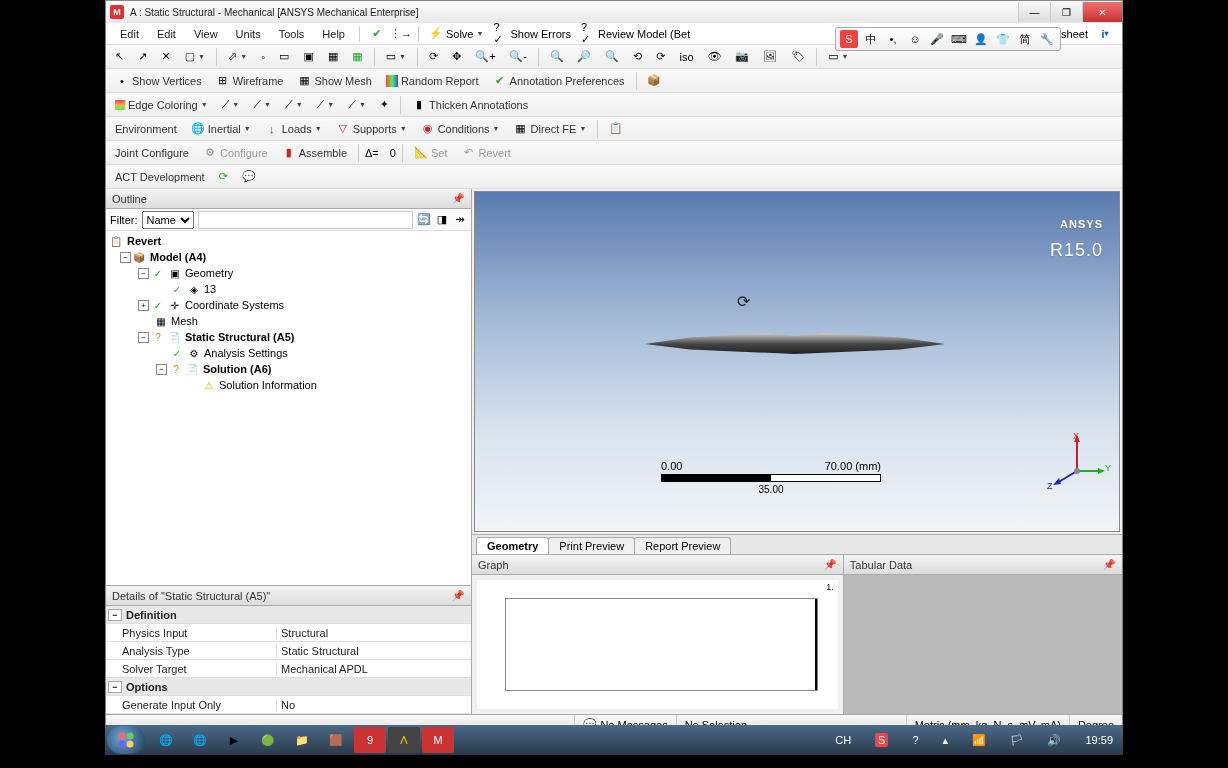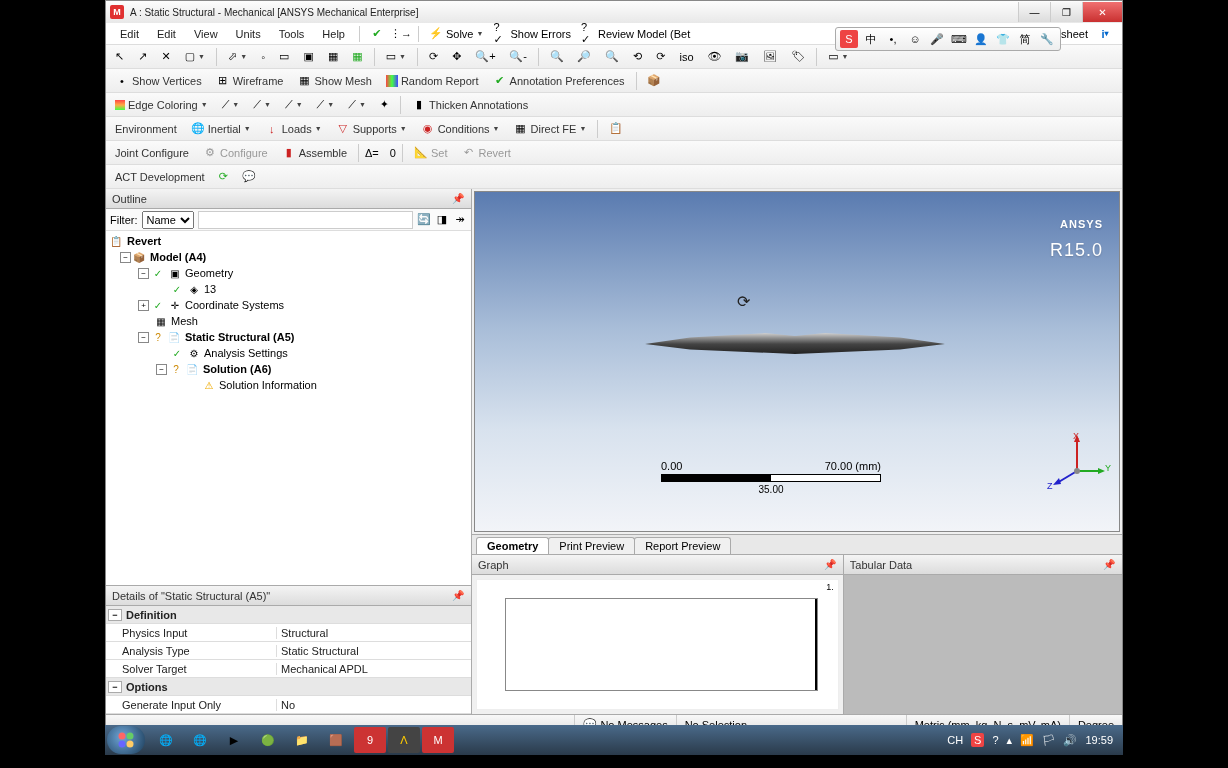--- a/index.html
+++ b/index.html
@@ -70,21 +70,21 @@
 .graph-box { position:absolute; left:28px; top:18px; right:20px; bottom:18px; border:1px solid #888;}
 .graph-box .rline{position:absolute; right:0; top:0; bottom:0; width:2px; background:#000;}
 .graph-lbl{position:absolute; right:4px; top:2px; font-size:9px;}
 .tabdata-body{flex:1; background:#bbb; margin:0;}
 .statusbar { height: 20px; background: linear-gradient(#f8f8f8,#e0e0e0); border-top: 1px solid #aaa; display: flex; align-items: center; }
 .statusbar .cell { padding: 0 8px; border-right: 1px solid #ccc; height: 100%; display: flex; align-items: center; }
 .taskbar { position: absolute; left: 105px; bottom: 13px; width: 1018px; height: 30px; background: linear-gradient(#4a6a8a, #2a3a4a); display: flex; align-items: center; padding: 0 2px; }
 .taskbar .start { width: 38px; height: 28px; border-radius: 14px; background: radial-gradient(circle at 40% 40%, #6fa6d8, #1a3a56); margin-right: 4px; cursor:pointer; display:flex; align-items:center; justify-content:center;}
 .taskbar .start svg{width:20px;height:20px;}
 .taskbar .tbitem { width: 32px; height: 26px; margin: 0 1px; display:flex; align-items:center; justify-content:center; cursor:pointer; border-radius:2px;}
-.taskbar .tray { margin-left: auto; display: flex; align-items: center; gap: 8px; color: #fff; font-size: 11px; padding-right: 8px;}
+.taskbar .tray { margin-left: auto; display: flex; align-items: center; gap: 24px; color: #fff; font-size: 11px; padding-right: 8px;}
 .disabled{color:#999;}
 </style>
 </head>
 <body>
 
 <div class="app">
 
   <div class="titlebar">
     <div class="icon">M</div>
     <div class="title">A : Static Structural - Mechanical [ANSYS Mechanical Enterprise]</div>

